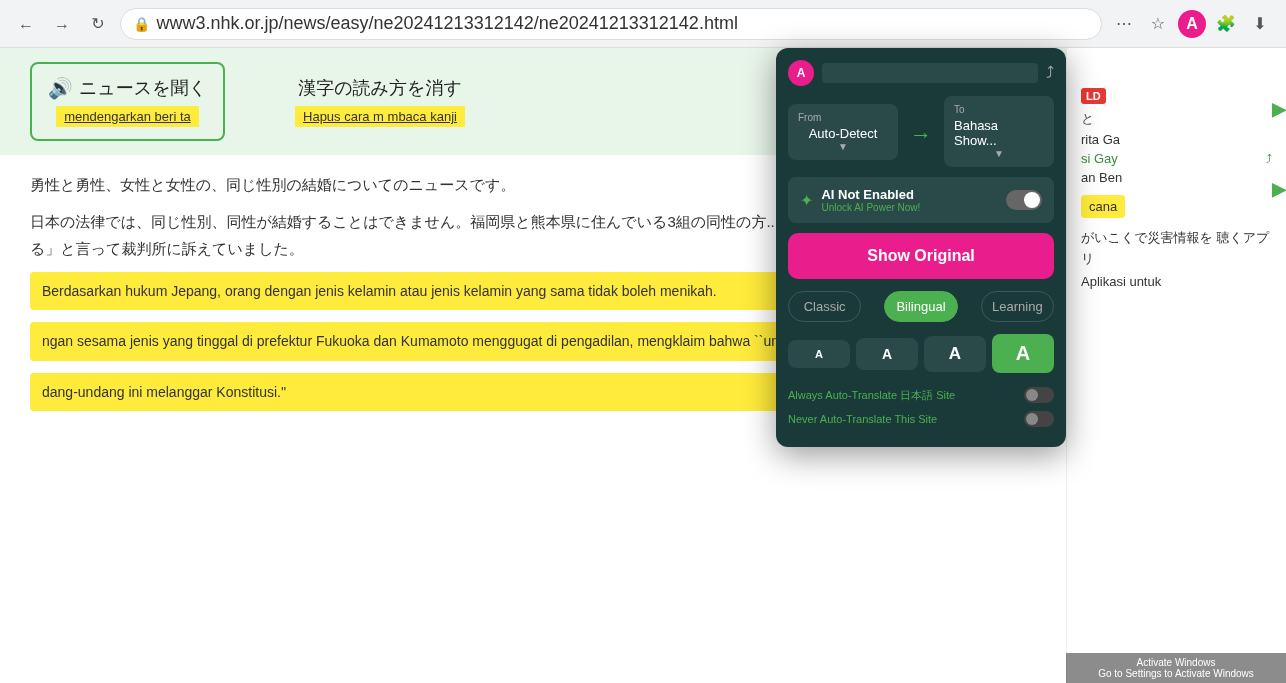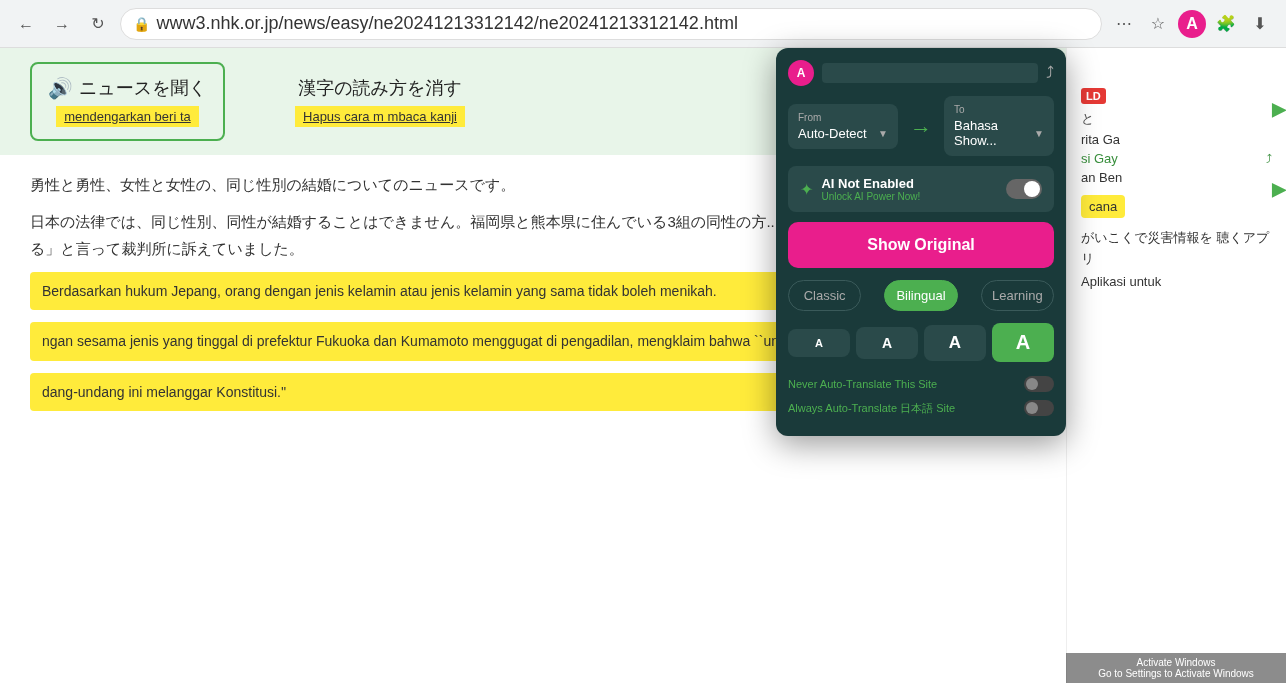--- a/index.html
+++ b/index.html
@@ -186,20 +186,21 @@
       color: #aaa;
       display: block;
       margin-bottom: 3px;
     }
     .lang-value {
       font-size: 13px;
       color: #fff;
       display: flex;
       align-items: center;
       justify-content: space-between;
+      flex-direction: column;
     }
 
     
     .ai-row {
       background: #2a4a4a;
       border-radius: 8px;
       padding: 10px 12px;
       display: flex;
       align-items: center;
       justify-content: space-between;
@@ -450,27 +451,27 @@
       <button class="font-btn md">
         <span>A</span>
       </button>
       <button class="font-btn lg">
         <span>A</span>
       </button>
     </div>
 
     
     <div class="auto-row">
-      <span class="auto-text">Never Auto-Translate This Site</span>
+      <span class="auto-text">Always Auto-Translate 日本語 Site</span>
       <div class="mini-toggle">
         <div class="mini-toggle-knob"></div>
       </div>
     </div>
     <div class="auto-row">
-      <span class="auto-text">Always Auto-Translate 日本語 Site</span>
+      <span class="auto-text">Never Auto-Translate This Site</span>
       <div class="mini-toggle">
         <div class="mini-toggle-knob"></div>
       </div>
     </div>
   </div>
 
   <div style="width: 220px; background:#fff; border-left:1px solid #eee; padding:10px 14px; overflow:hidden; flex-shrink:0;">
     
     <div style="position:relative; margin-bottom:8px;">
       <div style="position:absolute; right:-14px; top:40px; color:#4caf50; font-size:18px; font-weight:bold;">▶</div>

